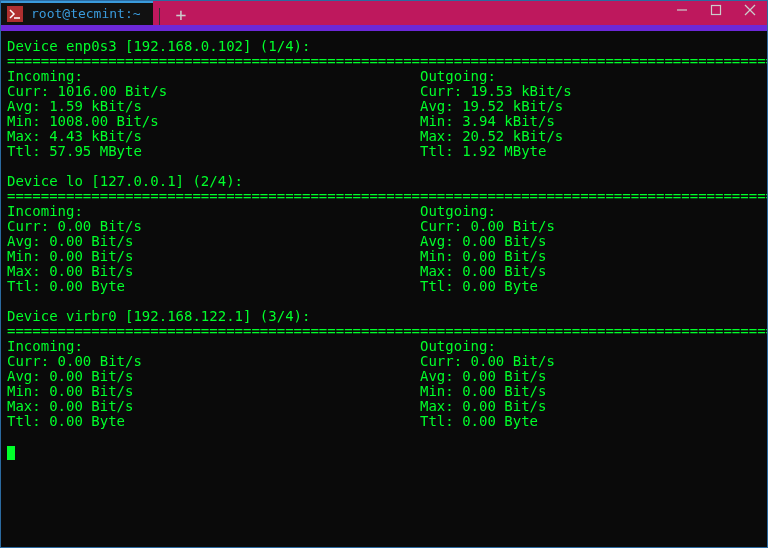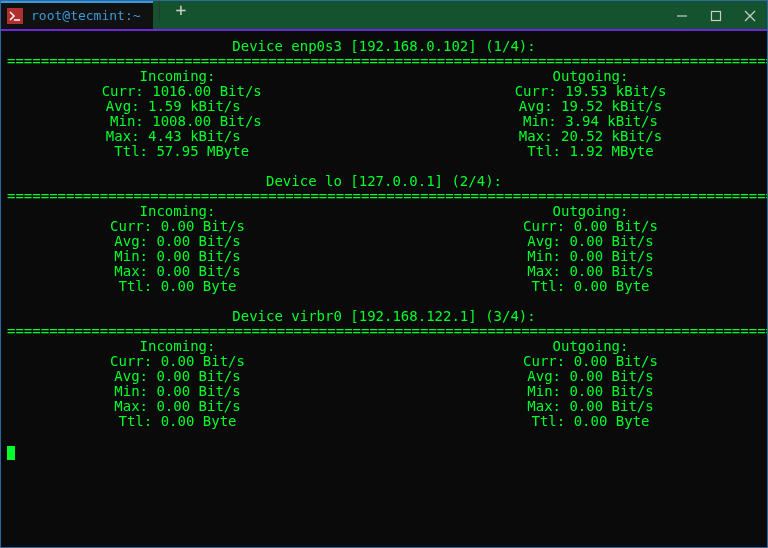--- a/index.html
+++ b/index.html
@@ -13,24 +13,24 @@
   .window {
     width: 768px;
     height: 548px;
     background: #0a0a0a;
     border: 1px solid #2b6aa0;
     display: flex;
     flex-direction: column;
   }
   .titlebar {
     height: 30px;
-    background: #14532d;
+    background: #be185d;
     display: flex;
-    align-items: flex-start;
-    border-bottom: 2px solid #6d28d9;
+    align-items: flex-end;
+    border-bottom: 6px solid #6d28d9;
     user-select: none;
   }
   .tab {
     display: flex;
     align-items: center;
     height: 100%;
     padding: 0 12px 0 6px;
     border-top: 2px solid #3a9bdc;
     background: #111;
     gap: 8px;
@@ -58,21 +58,21 @@
   .win-btn svg { width: 12px; height: 12px; stroke: #ccc; stroke-width: 1.2; fill: none; }
   .terminal {
     flex: 1;
     background: #0a0a0a;
     color: #00ff2a;
     padding: 8px 6px 6px 6px;
     white-space: pre;
     overflow: hidden;
     letter-spacing: 0px;
   }
-  .line { display: block; min-height: 15px; text-align: center; }
+  .line { display: block; min-height: 15px; }
   .cursor {
     display: inline-block;
     width: 8px; height: 14px;
     background: #00ff2a;
     vertical-align: bottom;
     margin-top: 2px;
   }
 </style>
 </head>
 <body>

